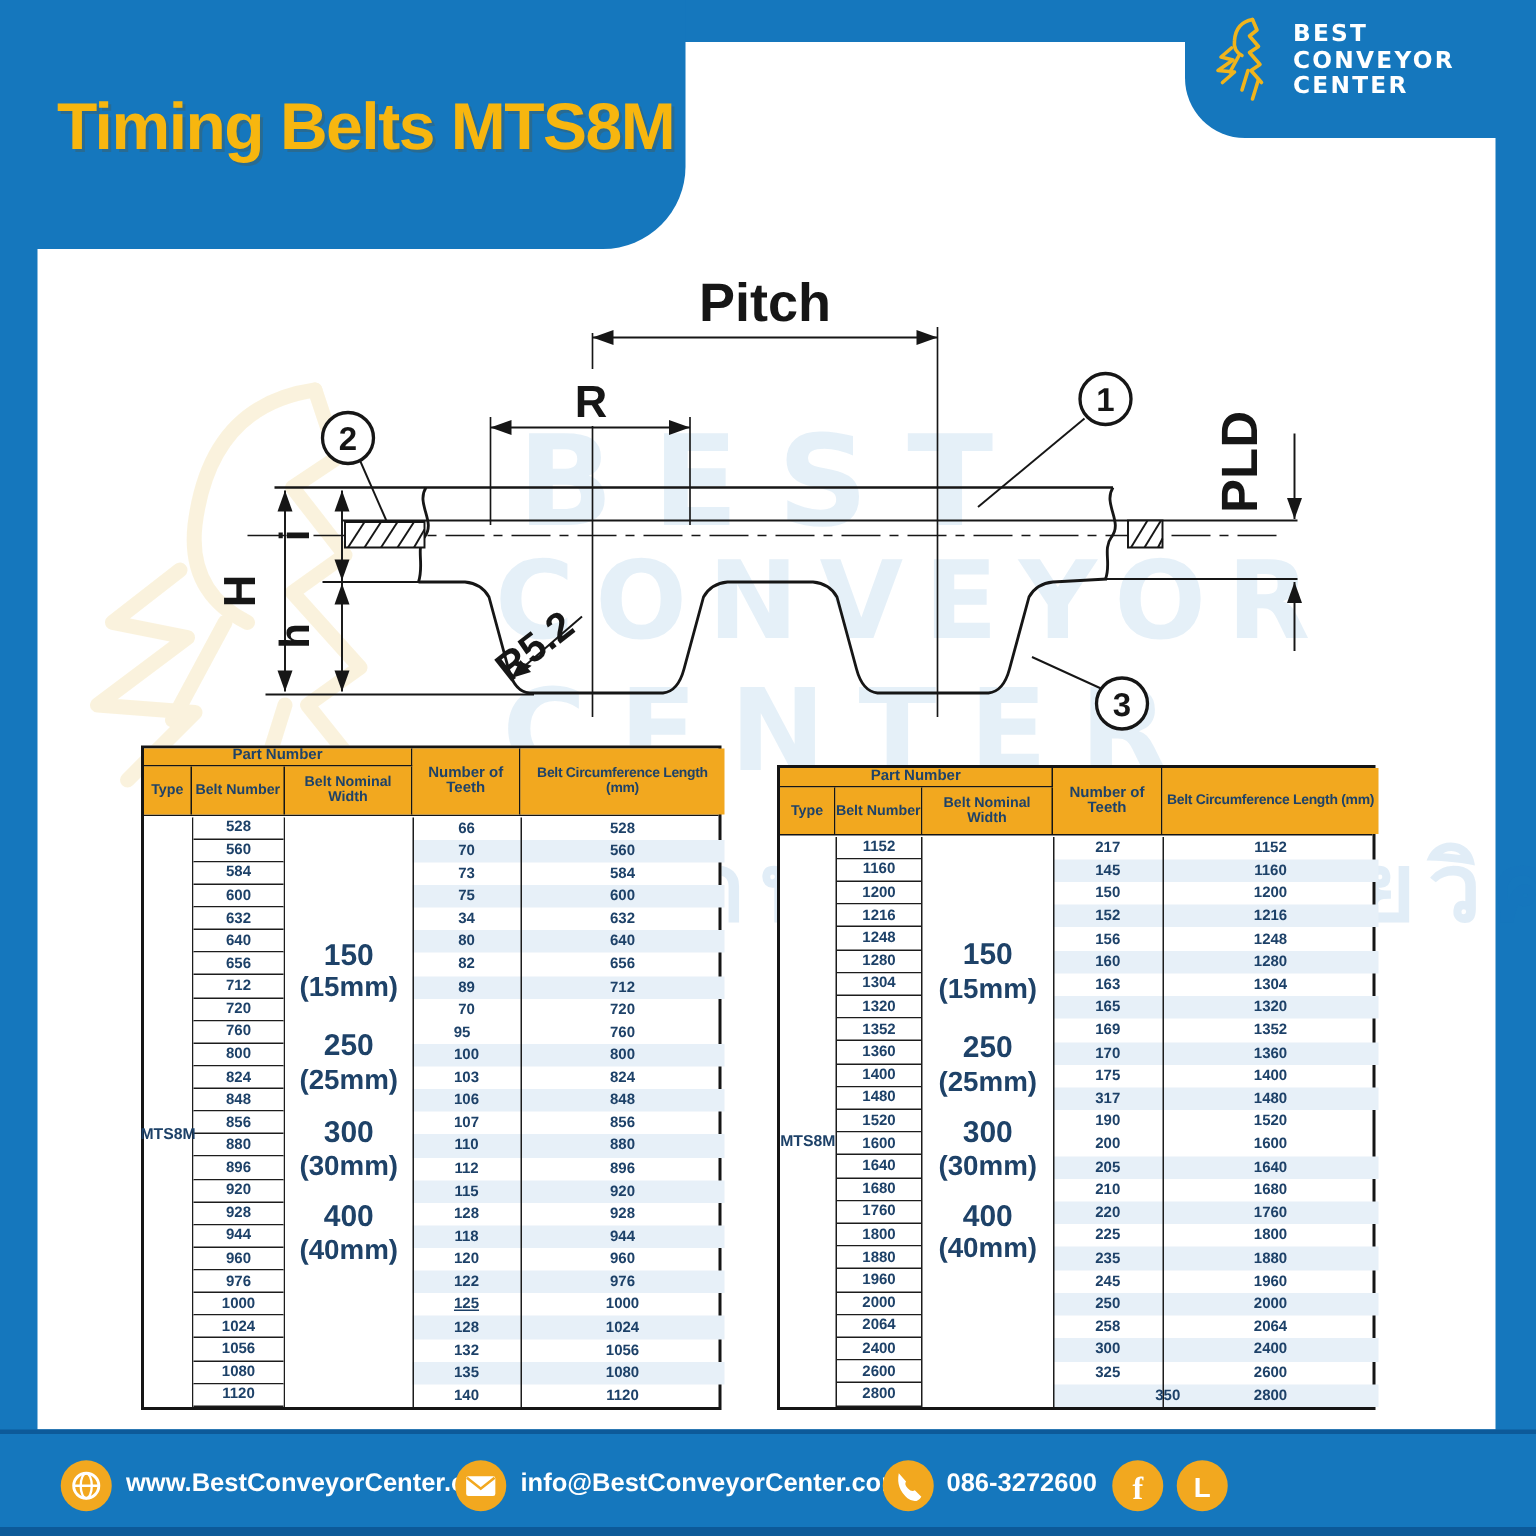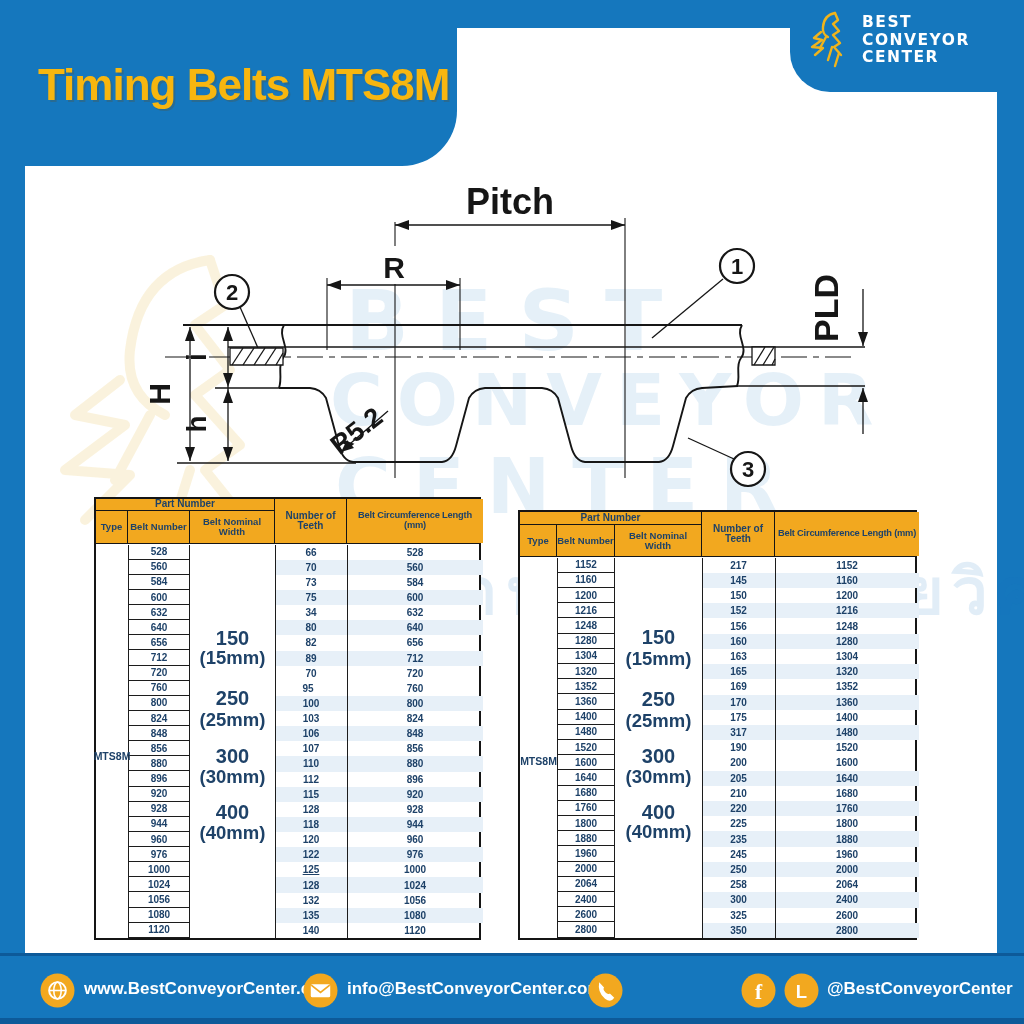--- a/index.html
+++ b/index.html
@@ -378,21 +378,21 @@
       <div class="num-cell" style="left: 182px; width: 73px; top: 289.104px; height: 15.216px;">245</div>
       <div class="num-cell" style="left: 255px; width: 144px; top: 289.104px; height: 15.216px;">1960</div>
       <div class="num-cell" style="left: 182px; width: 73px; top: 304.32px; height: 15.216px;">250</div>
       <div class="num-cell" style="left: 255px; width: 144px; top: 304.32px; height: 15.216px;">2000</div>
       <div class="num-cell" style="left: 182px; width: 73px; top: 319.536px; height: 15.216px;">258</div>
       <div class="num-cell" style="left: 255px; width: 144px; top: 319.536px; height: 15.216px;">2064</div>
       <div class="num-cell" style="left: 182px; width: 73px; top: 334.752px; height: 15.216px;">300</div>
       <div class="num-cell" style="left: 255px; width: 144px; top: 334.752px; height: 15.216px;">2400</div>
       <div class="num-cell" style="left: 182px; width: 73px; top: 349.968px; height: 15.216px;">325</div>
       <div class="num-cell" style="left: 255px; width: 144px; top: 349.968px; height: 15.216px;">2600</div>
-      <div class="num-cell" style="left: 182px; width: 73px; top: 365.184px; height: 15.216px;">350</div>
+      <div class="num-cell" style="left: 182px; width: 73px; top: 365.184px; height: 15.216px; padding-left: 40px;">350</div>
       <div class="num-cell" style="left: 255px; width: 144px; top: 365.184px; height: 15.216px;">2800</div>
       <div class="type-label" style="left: 0px; width: 37px; top: 196px; height: 15.216px;">MTS8M</div>
       <div class="wlabel" style="left: 95px; width: 87px; top: 79px; font-size: 20px;">150</div>
       <div class="wlabel" style="left: 95px; width: 87px; top: 101px; font-size: 18.5px;">(15mm)</div>
       <div class="wlabel" style="left: 95px; width: 87px; top: 141px; font-size: 20px;">250</div>
       <div class="wlabel" style="left: 95px; width: 87px; top: 163px; font-size: 18.5px;">(25mm)</div>
       <div class="wlabel" style="left: 95px; width: 87px; top: 198px; font-size: 20px;">300</div>
       <div class="wlabel" style="left: 95px; width: 87px; top: 219px; font-size: 18.5px;">(30mm)</div>
       <div class="wlabel" style="left: 95px; width: 87px; top: 254px; font-size: 20px;">400</div>
       <div class="wlabel" style="left: 95px; width: 87px; top: 274px; font-size: 18.5px;">(40mm)</div>
@@ -440,27 +440,27 @@
     </svg>
   </span>
   <div class="f-item" style="left:347px;">info@BestConveyorCenter.com</div>
 
   <span class="f-circle" style="left:588px;">
     <svg width="35" height="35" viewBox="0 0 36 36">
       <circle cx="18" cy="18" r="17.5" fill="#F2A81F"></circle>
       <path d="M11.5 9.5 Q9.5 20 17.5 26.5 Q23.5 31 27 25.5 L22.5 21 Q20.5 22.5 17.8 19.8 Q15 17 16.5 15 L11.5 9.5 Z" fill="#fff"></path>
     </svg>
   </span>
+  <div class="f-item" style="left:631px;">086-3272600</div>
 
   <span class="f-circle" style="left:741px;">
     <svg width="35" height="35" viewBox="0 0 36 36">
       <circle cx="18" cy="18" r="17.5" fill="#F2A81F"></circle>
       <text x="18" y="27" font-size="22" font-weight="bold" fill="#fff" text-anchor="middle" font-family="Liberation Serif, serif">f</text>
     </svg>
   </span>
   <span class="f-circle" style="left:784px;">
     <svg width="35" height="35" viewBox="0 0 36 36">
       <circle cx="18" cy="18" r="17.5" fill="#F2A81F"></circle>
       <text x="18" y="25.5" font-size="19" font-weight="bold" fill="#fff" text-anchor="middle" font-family="Liberation Sans, sans-serif">L</text>
     </svg>
   </span>
-  <div class="f-item" style="left:827px;">@BestConveyorCenter</div>
 </div>
 
 </body></html>

